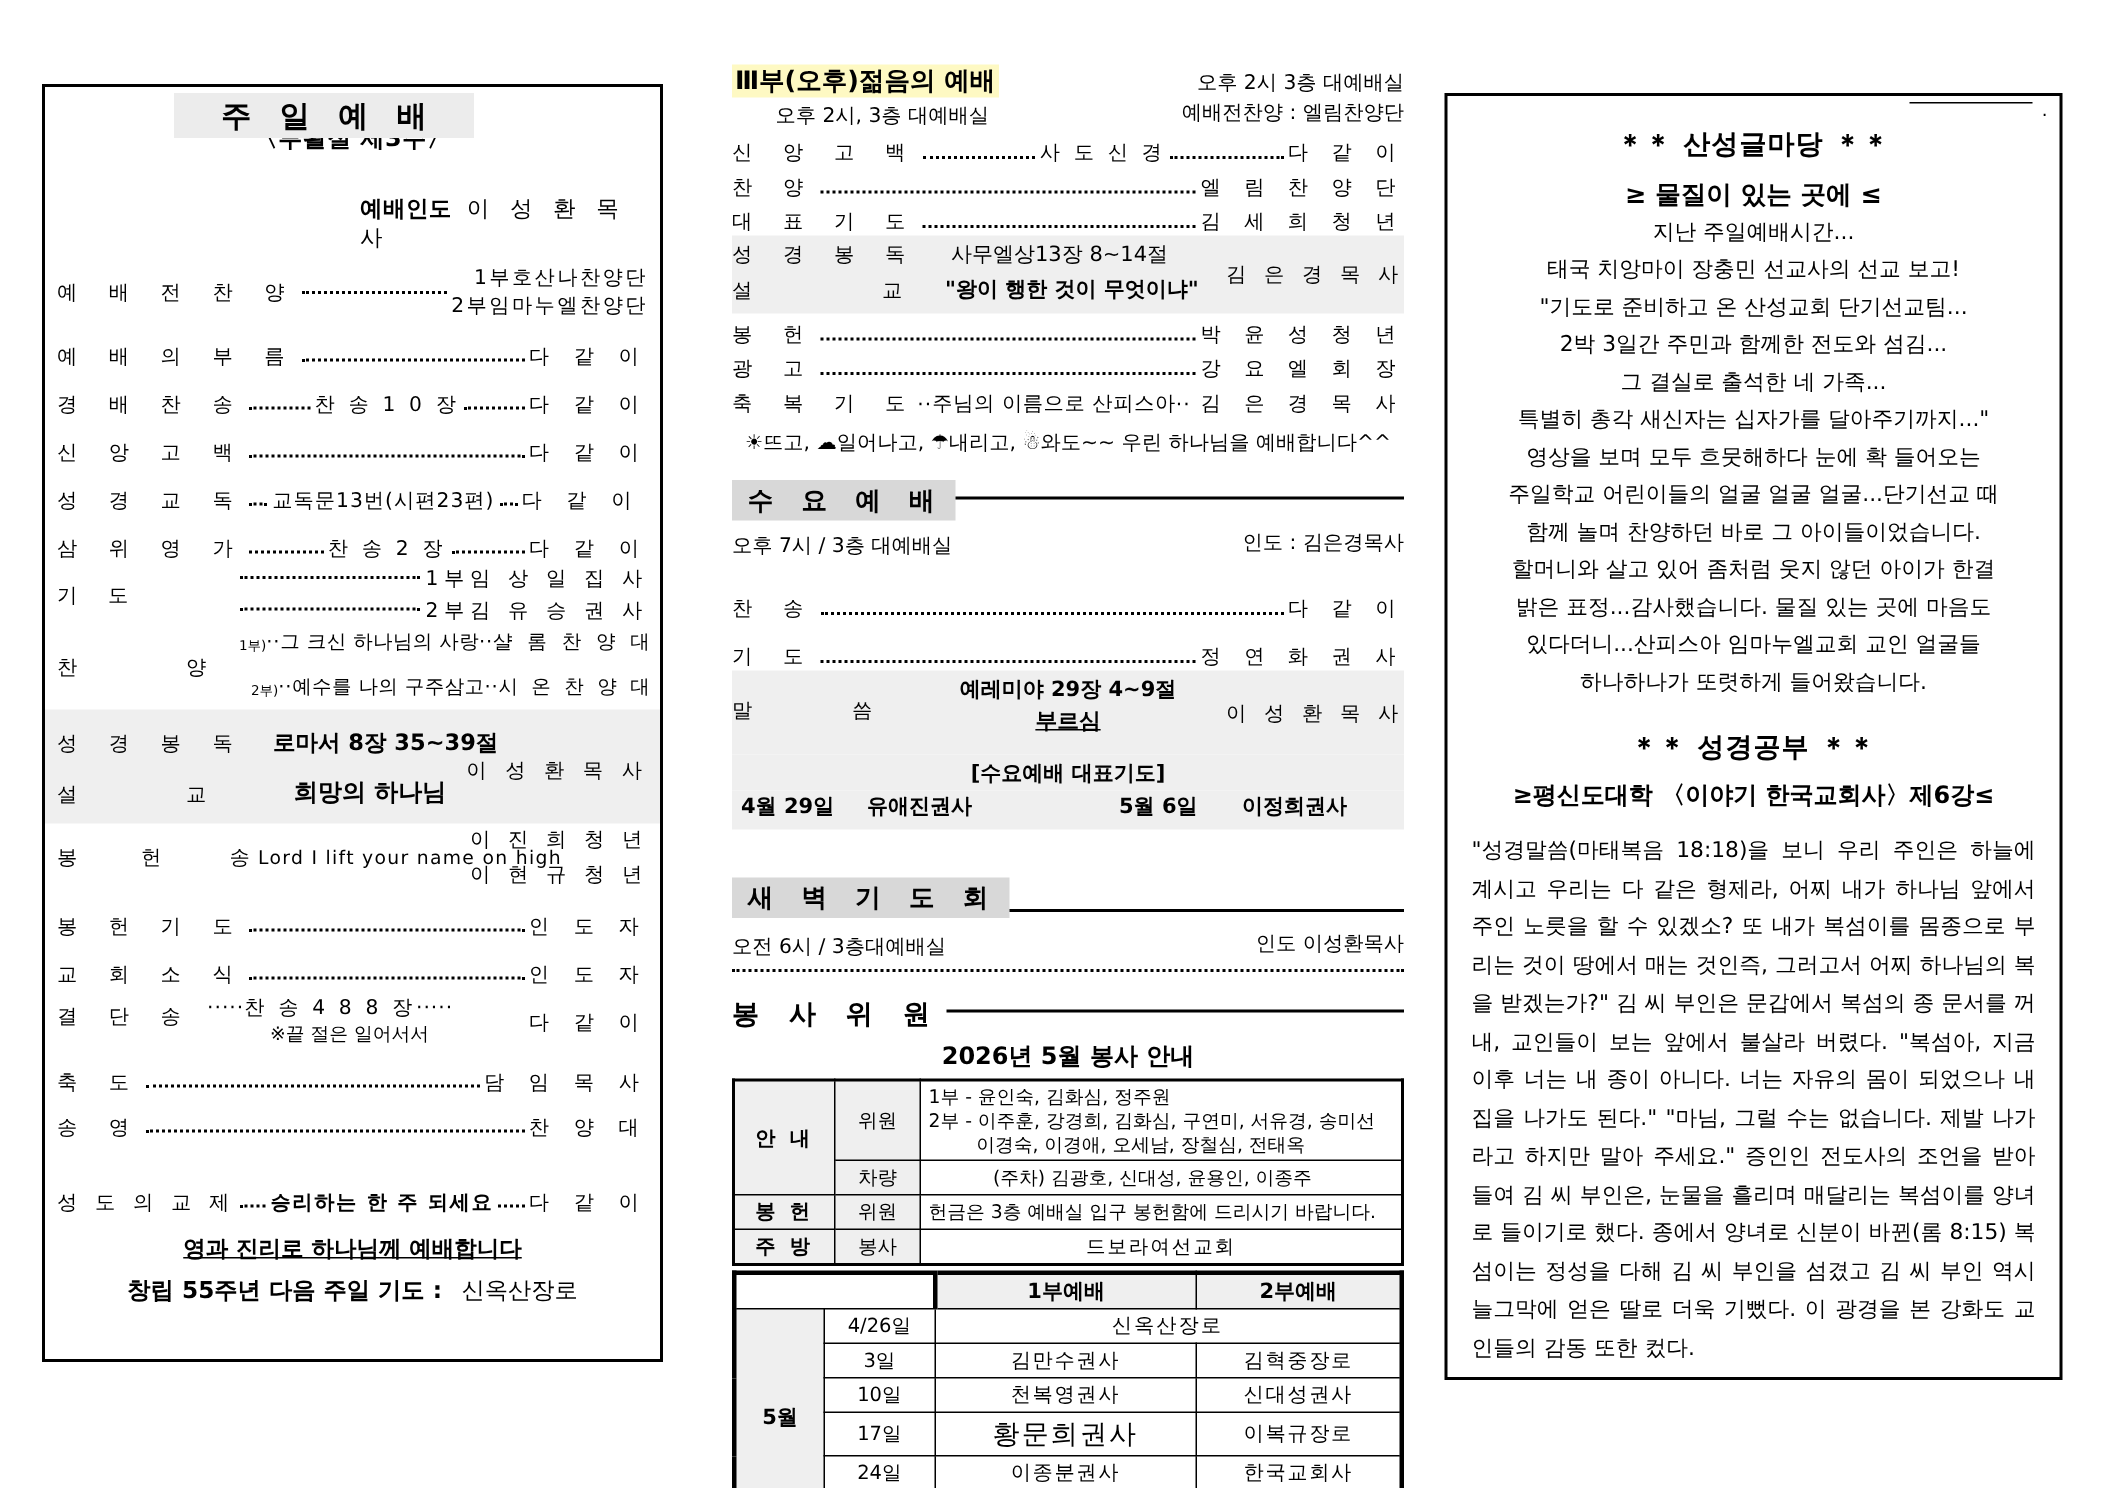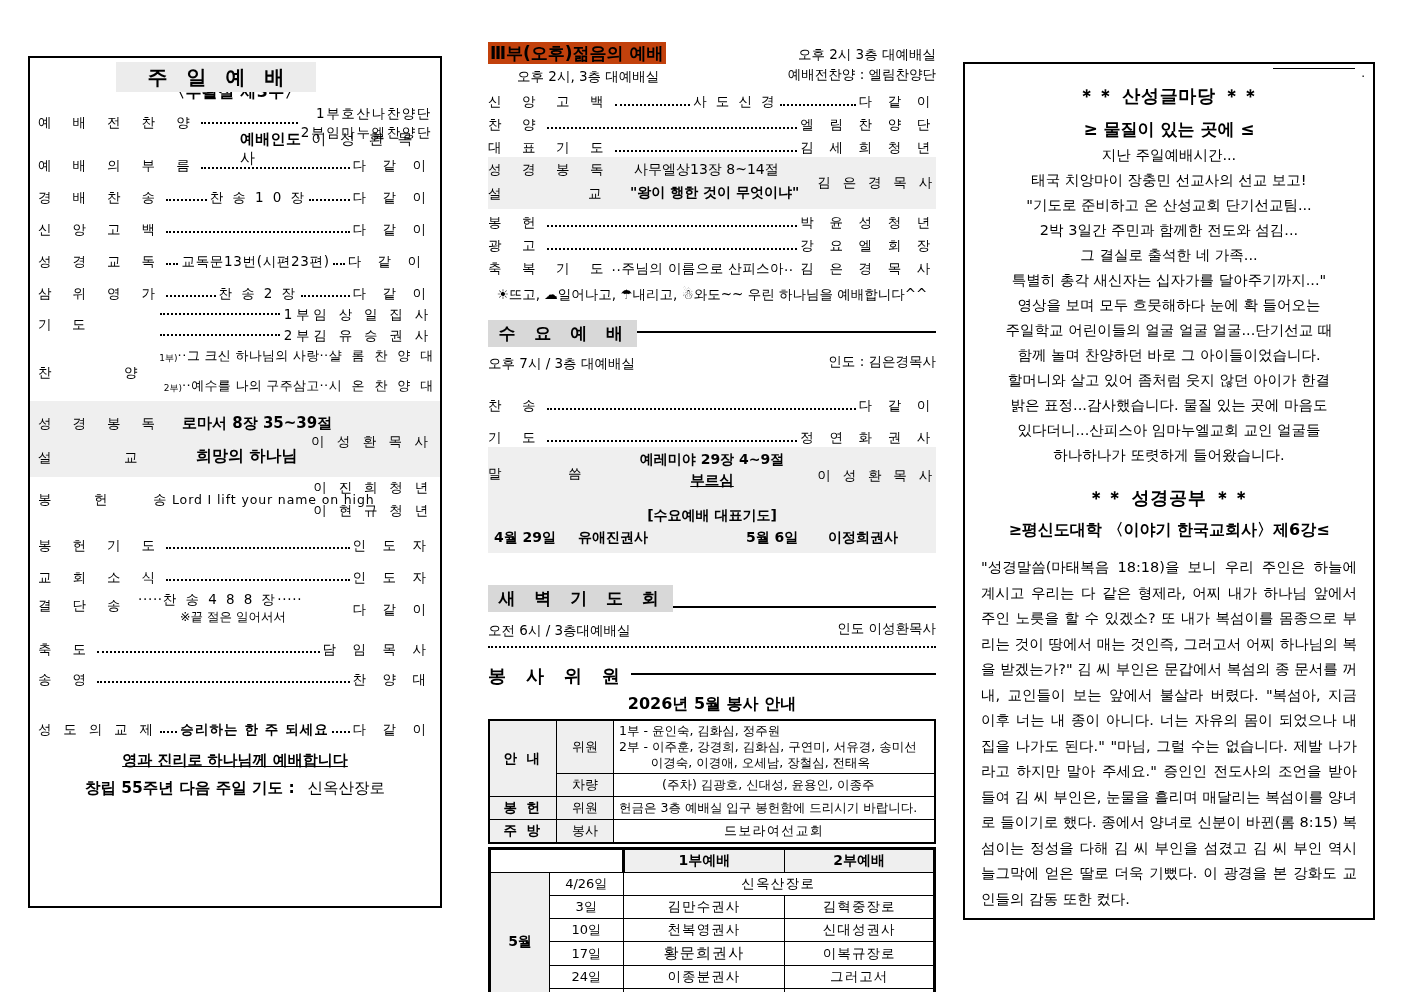--- a/index.html
+++ b/index.html
@@ -192,21 +192,21 @@
 
   <div id="col1">
 
     <div class="c1-sub">〈부활절 제3주〉</div>
 
 
     <div id="leader-line">
       <span class="lbl">예배인도</span><span class="nm">이 성 환 목 사</span>
     </div>
 
-    <div style="">
+    <div style="margin-top:72px;">
 
       <div class="row" style="height:40px; align-items:center;">
         <span class="lab" style="font-size:13.5px;">예 배 전 찬 양</span>
         <span class="leader" style="margin-bottom:0;"></span>
         <span style="display:inline-block; text-align:right; line-height:19px; letter-spacing:0.12em; font-size:13.5px;">
           <span style="display:block;">1부호산나찬양단</span>
           <span style="display:block;">2부임마누엘찬양단</span>
         </span>
       </div>
 
@@ -255,21 +255,21 @@
         </span>
       </div>
 
       <div style="position:relative; height:52px; padding:0 8px;">
         <span style="position:absolute; left:8px; top:17px; font-size:13.5px;">찬</span>
         <span style="position:absolute; left:94px; top:17px; font-size:13.5px;">양</span>
         <div style="position:absolute; left:110px; top:0px; right:4px; font-size:13px; white-space:nowrap; text-align:right;">
           <span style="font-size:9px; vertical-align:-1px;">1부)</span><span style="letter-spacing:0.04em;">··</span><span style="letter-spacing:0.02em;">그 크신 하나님의 사랑</span><span style="letter-spacing:0.04em;">··</span><span style="letter-spacing:0.22em;">샬 롬 찬 양 대</span>
         </div>
         <div style="position:absolute; left:110px; top:30px; right:4px; font-size:13px; white-space:nowrap; text-align:right;">
-          <span style="font-size:9px; vertical-align:-1px;">2부)</span><span style="letter-spacing:0.04em;">··</span><span style="letter-spacing:0.02em;">예수를 나의 구주삼고</span><span style="letter-spacing:0.04em;">··</span><span style="letter-spacing:0.22em;">시 온 찬 양 대</span>
+          <span style="font-size:9px; vertical-align:-1px;">2부)</span><span style="letter-spacing:0.04em;">··</span><span style="letter-spacing:0.02em;">예수를 나의 구주삼고</span><span style="letter-spacing:0.04em;">··</span><span style="letter-spacing:0.22em;font-family:Liberation Serif, serif;">시 온 찬 양 대</span>
         </div>
       </div>
     </div>
 
     <div class="shade" style="position:relative; height:76px; margin-top:2px;">
       <span style="position:absolute; left:8px; top:14px; font-size:13.5px; letter-spacing:0.62em;">성 경 봉 독</span>
       <span style="position:absolute; left:152px; top:13px; font-size:15px; font-weight:bold;">로마서 8장 35~39절</span>
       <span style="position:absolute; left:8px; top:48px; font-size:13.5px;">설</span>
       <span style="position:absolute; left:94px; top:48px; font-size:13.5px;">교</span>
       <span style="position:absolute; left:166px; top:45px; font-size:16px; font-weight:bold;">희망의 하나님</span>
@@ -332,21 +332,21 @@
     <div class="center b" style="margin-top:12px; font-size:15px; text-decoration:underline;">영과 진리로 하나님께 예배합니다</div>
     <div class="center" style="margin-top:8px; font-size:15.5px;">
       <span class="b">창립 55주년 다음 주일 기도 :</span>
       <span style="margin-left:8px;">신옥산장로</span>
     </div>
   </div>
 
   <div id="col2">
 
     <div style="position:relative; height:24px;">
-      <span style="background:#c2410c; font-size:17px; font-weight:bold; padding:1px 2px;">Ⅲ부(오후)젊음의  예배</span>
+      <span style="background:#fef9c3; font-size:17px; font-weight:bold; padding:1px 2px;">Ⅲ부(오후)젊음의  예배</span>
       <span style="position:absolute; right:0; top:4px; font-size:13.5px;">오후 2시 3층 대예배실</span>
     </div>
     <div style="position:relative; height:22px;">
       <span style="font-size:13.5px;margin-left:29px;">오후 2시, 3층 대예배실</span>
       <span style="position:absolute; right:0; top:0; font-size:13.5px;">예배전찬양 : 엘림찬양단</span>
     </div>
 
     <div class="c2row" style="height:23px;">
       <span class="c2lab">신 앙 고 백</span>
       <span class="leader" style="margin-bottom:5px;"></span>
@@ -494,27 +494,27 @@
         <td class="center" style="font-size:13.5px; letter-spacing:0.08em;">김만수권사</td>
         <td class="center" style="font-size:13.5px; letter-spacing:0.08em;">김혁중장로</td>
       </tr>
       <tr>
         <td class="center" style="font-size:13px;">10일</td>
         <td class="center" style="font-size:13.5px; letter-spacing:0.08em;">천복영권사</td>
         <td class="center" style="font-size:13.5px; letter-spacing:0.08em;">신대성권사</td>
       </tr>
       <tr>
         <td class="center" style="font-size:13px;">17일</td>
-        <td class="center" style="font-size:15px; letter-spacing:0.08em;">황문희권사</td>
+        <td class="center" style="font-size:18px; letter-spacing:0.08em;">황문희권사</td>
         <td class="center" style="font-size:13.5px; letter-spacing:0.08em;">이복규장로</td>
       </tr>
       <tr>
         <td class="center" style="font-size:13px;">24일</td>
         <td class="center" style="font-size:13.5px; letter-spacing:0.08em;">이종분권사</td>
-        <td class="center" style="font-size:13.5px; letter-spacing:0.08em;">그러고서</td>
+        <td class="center" style="font-size:13.5px; letter-spacing:0.08em;">한국교회사</td>
       </tr>
       <tr>
         <td class="center" style="font-size:13px;">31일</td>
         <td class="center" style="font-size:13.5px; letter-spacing:0.08em;">이경혜권사</td>
         <td class="center" style="font-size:13.5px; letter-spacing:0.08em;">이순택권사</td>
       </tr>
     </tbody>
       </table>
   </div>
 

